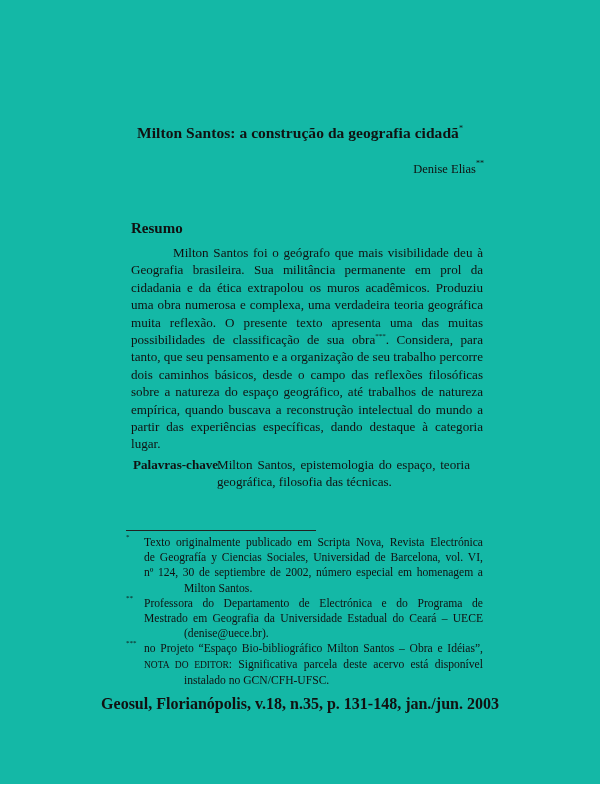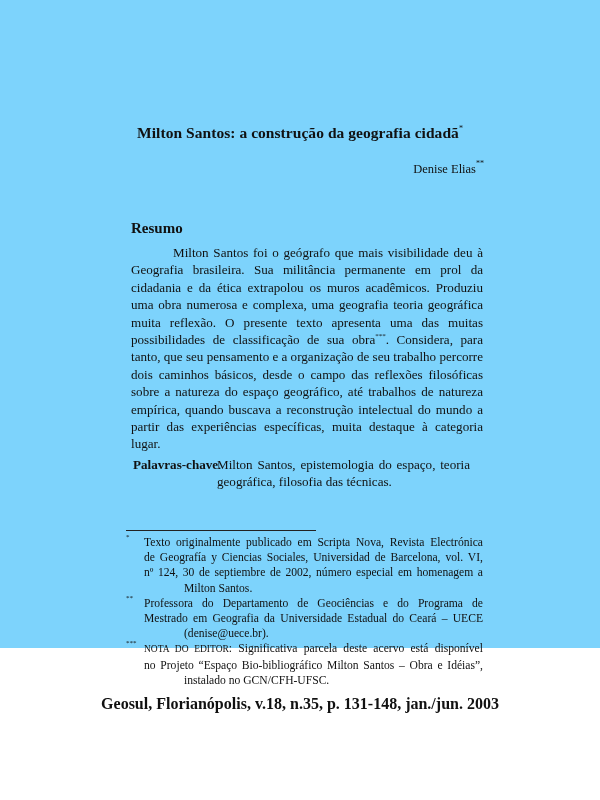--- a/index.html
+++ b/index.html
@@ -11,22 +11,22 @@
       width: 600px;
       height: 800px;
       position: relative;
       overflow: hidden;
       font-family: "Liberation Serif", "DejaVu Serif", serif;
       color: #111111;
     }
     .page {
       position: absolute;
       left: 0; top: 0;
-      width: 600px; height: 648px;
-      background: #7dd3fc;
+      width: 600px; height: 784px;
+      background: #14b8a6;
     }
     .title {
       position: absolute;
       top: 124px;
       left: 0;
       width: 600px;
       text-align: center;
       font-weight: bold;
       font-size: 15.5px;
       letter-spacing: 0.05px;
@@ -152,28 +152,28 @@
   <div class="author">
     <span>Denise Elias</span><sup>**</sup>
   </div>
 
   <div class="heading">Resumo</div>
 
   <div class="abstract">
     <span class="line indent">Milton Santos foi o geógrafo que mais visibilidade deu à</span>
     <span class="line">Geografia brasileira. Sua militância permanente em prol da</span>
     <span class="line">cidadania e da ética extrapolou os muros acadêmicos. Produziu</span>
-    <span class="line">uma obra numerosa e complexa, uma geografia teoria geográfica</span>
+    <span class="line">uma obra numerosa e complexa, uma verdadeira teoria geográfica</span>
     <span class="line">muita reflexão. O presente texto apresenta uma das muitas</span>
     <span class="line"><span>possibilidades de classificação de sua obra</span><sup>***</sup><span>. Considera, para</span></span>
     <span class="line">tanto, que seu pensamento e a organização de seu trabalho percorre</span>
     <span class="line">dois caminhos básicos, desde o campo das reflexões filosóficas</span>
     <span class="line">sobre a natureza do espaço geográfico, até trabalhos de natureza</span>
     <span class="line">empírica, quando buscava a reconstrução intelectual do mundo a</span>
-    <span class="line">partir das experiências específicas, muita destaque à categoria</span>
+    <span class="line">partir das experiências específicas, dando destaque à categoria</span>
     <span class="line last">lugar.</span>
   </div>
 
   <div class="keywords">
     <span class="kw-label"><span>Palavras-chave</span><span class="dot">.</span></span>
     <div class="kw-text">
       <span class="line j">Milton Santos, epistemologia do espaço, teoria</span>
       <span class="line">geográfica, filosofia das técnicas.</span>
     </div>
   </div>
@@ -183,28 +183,28 @@
   <div class="footnotes">
     <div class="fn">
       <span class="mark">*</span>
       <span class="line">Texto originalmente publicado em Scripta Nova, Revista Electrónica</span>
       <span class="line">de Geografía y Ciencias Sociales, Universidad de Barcelona, vol. VI,</span>
       <span class="line">nº 124, 30 de septiembre de 2002, número especial em homenagem a</span>
       <span class="line last">Milton Santos.</span>
     </div>
     <div class="fn">
       <span class="mark">**</span>
-      <span class="line">Professora do Departamento de Geociências e do Programa de</span>
+      <span class="line">Professora do Departamento de Electrónica e do Programa de</span>
       <span class="line">Mestrado em Geografia da Universidade Estadual do Ceará – UECE</span>
       <span class="line last">(denise@uece.br).</span>
     </div>
     <div class="fn">
       <span class="mark">***</span>
+      <span class="line">no Projeto “Espaço Bio-bibliográfico Milton Santos – Obra e Idéias”,</span>
       <span class="line"><span class="smallcaps">NOTA DO EDITOR</span><span>: Significativa parcela deste acervo está disponível</span></span>
-      <span class="line">no Projeto “Espaço Bio-bibliográfico Milton Santos – Obra e Idéias”,</span>
       <span class="line last">instalado no GCN/CFH-UFSC.</span>
     </div>
   </div>
 
   <div class="journal">
     <span>Geosul</span><span>, Florianópolis, v.18, n.35, p. 131-148, jan./jun. 2003</span>
   </div>
 
 </div>
 

